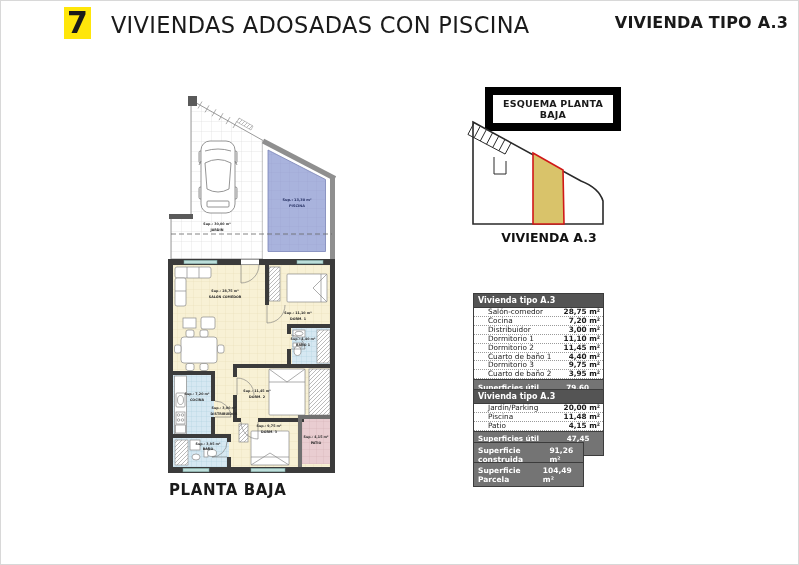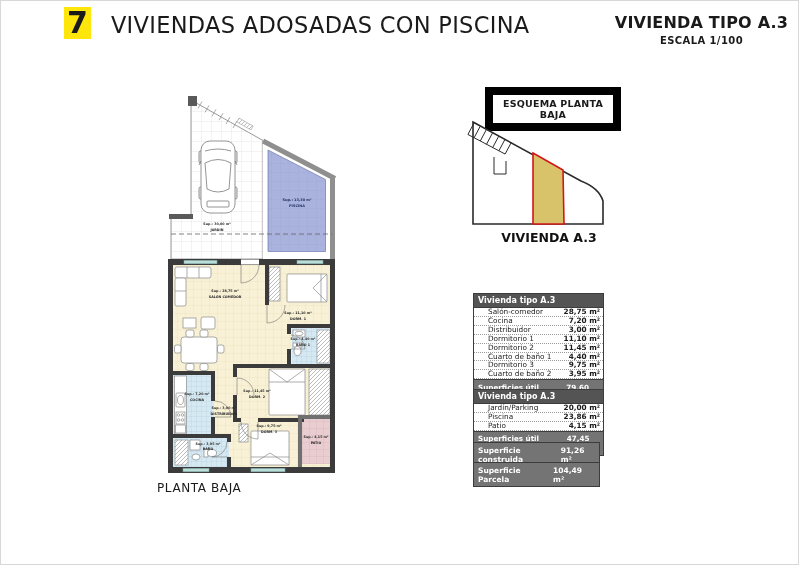--- a/index.html
+++ b/index.html
@@ -16,50 +16,49 @@
   .unit-title{font-size:16px;font-weight:700;letter-spacing:.2px;}
   .scale-label{font-size:10px;font-weight:700;margin-top:3px;letter-spacing:.4px;}
   
   .esquema-box{
     position:absolute;left:484px;top:86px;width:120px;border:8px solid #000000;
     text-align:center;font-size:9.5px;font-weight:700;padding:3px 0;letter-spacing:.2px;background:#fff;
   }
   .esquema-svg{position:absolute;left:458px;top:110px;}
   
   .plan-svg{position:absolute;left:160px;top:78px;}
-  .plan-caption{position:absolute;left:156px;top:480px;font-size:12px;font-weight:400;letter-spacing:.6px;}
+  .plan-caption{position:absolute;left:168px;top:480px;font-size:15px;font-weight:700;letter-spacing:.6px;}
   .plan-label{font-size:3.3px;font-weight:700;fill:#2b2b2b;text-anchor:middle;}
   .plan-label.pool{fill:#273264;font-size:3.5px;}
   
   .area-table{position:absolute;left:472px;width:131px;border:1px solid #3c3c3c;background:#fff;box-sizing:border-box;}
   .t-header{background:#545454;color:#fff;font-size:8px;font-weight:700;padding:2px 4px;border-bottom:1px solid #3c3c3c;}
   .t-row{display:flex;justify-content:space-between;align-items:center;font-size:7.3px;line-height:7.9px;padding:0 3px 0 14px;border-bottom:1px dotted #9a9a9a;}
   .t-row:last-of-type{border-bottom:none;}
   .t-label{white-space:nowrap;}
   .t-value{font-weight:700;white-space:nowrap;text-align:center;}
   .t-footer{background:#747474;color:#fff;display:flex;justify-content:space-between;font-size:7.2px;font-weight:700;padding:2.5px 3px 2.5px 4px;border-top:1px solid #3c3c3c;}
   .gray-bar{
-    position:absolute;left:472px;width:127px;background:#747474;border:1px solid #3c3c3c;color:#fff;
+    position:absolute;left:472px;width:111px;background:#747474;border:1px solid #3c3c3c;color:#fff;
     display:flex;justify-content:space-between;font-size:7.5px;font-weight:700;padding:2.5px 4px;box-sizing:border-box;
   }
   .tbl1{top:292px;} .tbl2{top:388px;}
   .bar1{top:441px;} .bar2{top:461px;justify-content:flex-end;}
 </style>
 </head>
 <body>
 
 <div class="page">
 
   <div class="title-row">
     <span class="title-number">7</span>
     <span class="title-text">VIVIENDAS ADOSADAS CON PISCINA</span>
   </div>
   <div class="header-right">
     <div class="unit-title">VIVIENDA TIPO A.3</div>
-    <div class="scale-label">ESCALA 1/100</div>
   </div>
 
   <svg class="plan-svg" width="195" height="432" viewBox="160 78 195 432" xmlns="http://www.w3.org/2000/svg">
     <defs>
       <pattern id="tileWhite" width="10" height="10" patternUnits="userSpaceOnUse">
         <rect width="10" height="10" fill="#ffffff"></rect>
         <path d="M10 0H0V10" fill="none" stroke="#dcdcdc" stroke-width="0.7"></path>
       </pattern>
       <pattern id="tileCream" width="8" height="8" patternUnits="userSpaceOnUse">
         <rect width="8" height="8" fill="#f8f1d5"></rect>
@@ -321,21 +320,21 @@
   </div>
 
   <div class="area-table tbl2">
     <div class="t-header">Vivienda tipo A.3</div>
     <div class="t-row">
         <span class="t-label">Jardín/Parking</span>
         <span class="t-value">20,00 m²</span>
       </div>
     <div class="t-row">
         <span class="t-label">Piscina</span>
-        <span class="t-value">23,86 m²</span>
+        <span class="t-value">11,48 m²</span>
       </div>
     <div class="t-row">
         <span class="t-label">Patio</span>
         <span class="t-value">4,15 m²</span>
       </div>
     <div class="t-footer">
       <span>Superficies útil exterior</span>
       <span>47,45 m²</span>
     </div>
   </div>

